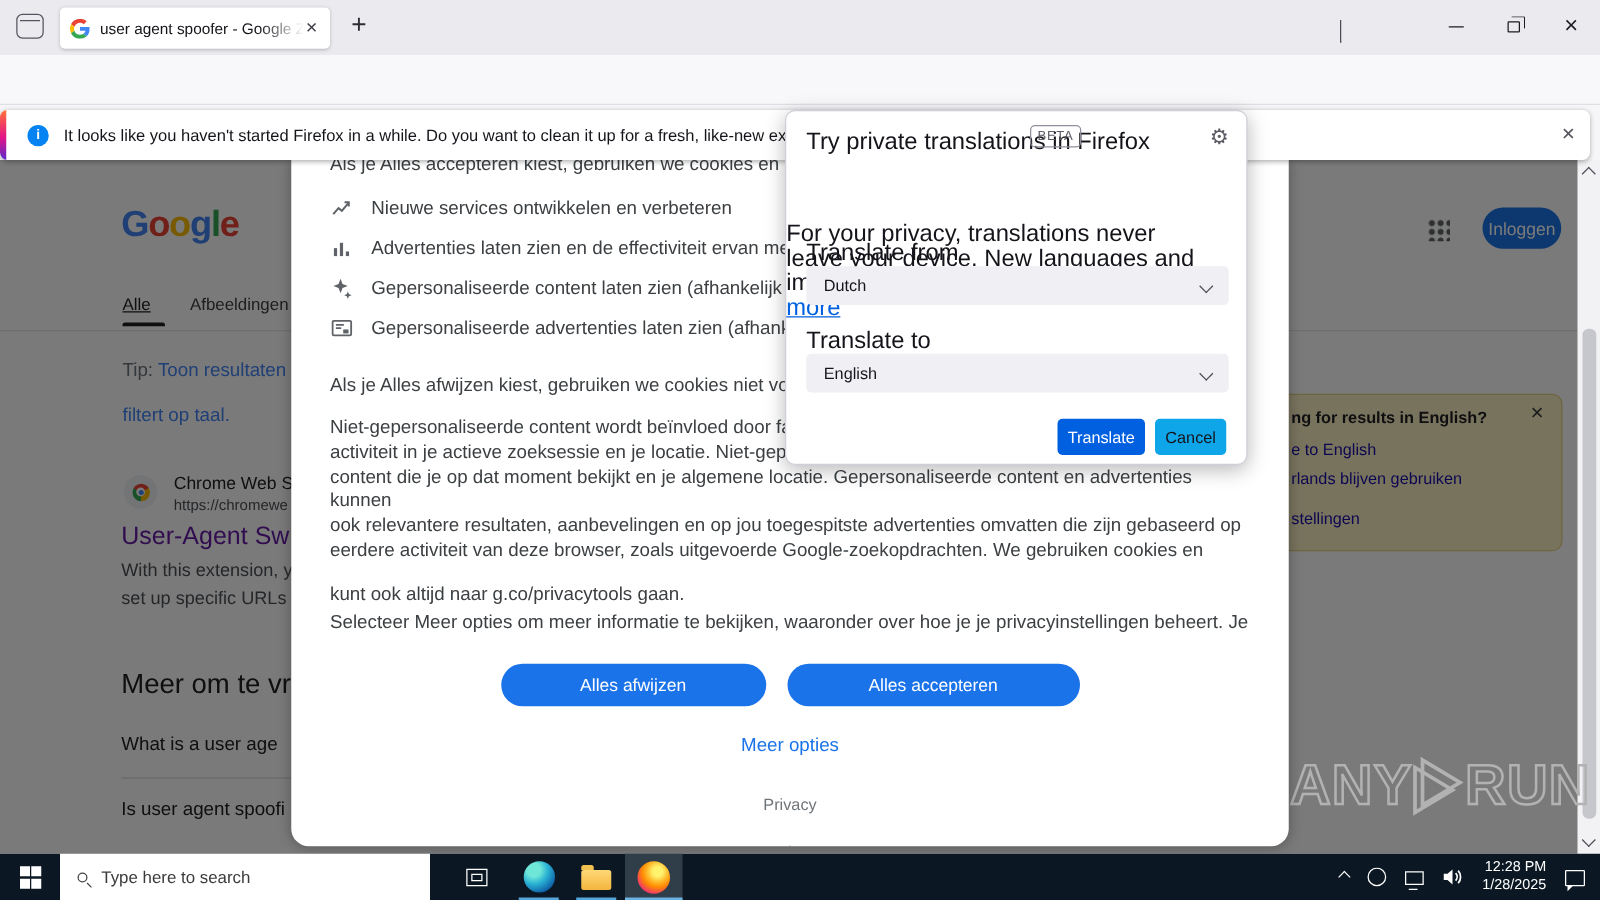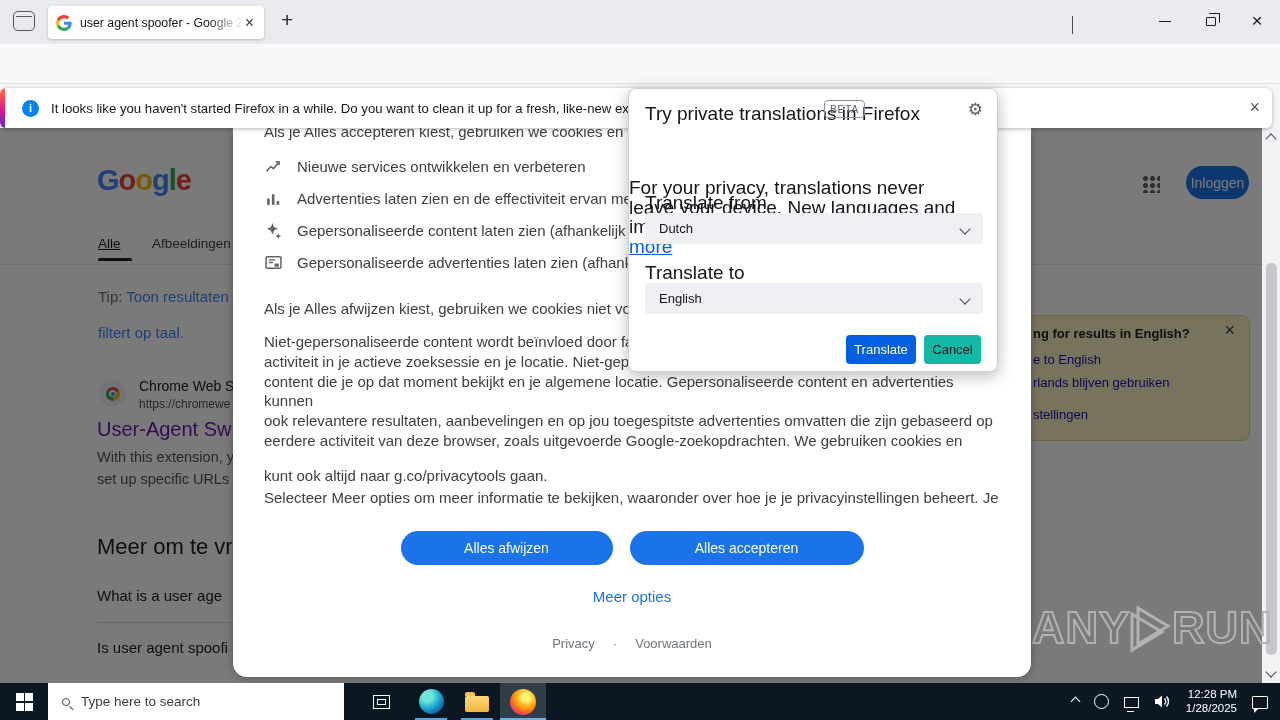--- a/index.html
+++ b/index.html
@@ -103,38 +103,38 @@
   .c-bullet{position:absolute;left:32px;display:flex;align-items:center;gap:15px;font-size:15px;}
   .c-bullet svg{flex:none;}
   .c-intro2{position:absolute;left:31px;top:172px;font-size:15px;}
   .c-par{position:absolute;left:31px;font-size:15px;line-height:19.8px;width:740px;}
   .c-buttons{position:absolute;left:0;top:403px;width:798px;display:flex;justify-content:center;gap:17px;}
   .c-btn{height:34px;border-radius:17px;background:#1a73e8;color:#fff;font-size:14px;font-weight:500;
      display:flex;align-items:center;justify-content:center;}
   .c-btn.reject{width:212px;} .c-btn.accept{width:234px;}
   .c-more{position:absolute;left:0;top:460px;width:798px;text-align:center;font-size:15px;color:#1a73e8;}
   .c-footer{position:absolute;left:0;top:508px;width:798px;display:flex;justify-content:center;gap:18px;
-     font-size:13px;color:#70757a;align-items:center;}
+     font-size:13px;color:#70757a;align-items:center;flex-direction:column;}
 
   
   .tpopup{position:absolute;left:628px;top:88px;width:370px;height:284px;background:#fff;z-index:40;
      border:1px solid #cfcfd8;border-radius:8px;box-shadow:0 4px 16px rgba(0,0,0,.28);color:#15141a;}
   .tp-title{position:absolute;left:16px;top:14px;font-size:19px;}
   .tp-beta{position:absolute;left:195px;top:11px;border:1.5px solid #8f8f9d;border-radius:4px;
      font-size:10.5px;letter-spacing:.5px;padding:2px 5px;color:#5b5b66;}
   .tp-gear{position:absolute;right:14px;top:10px;font-size:17px;color:#5b5b66;}
   .tp-body{position:absolute;left:0;top:53px;width:334px;font-size:19px;line-height:19.5px;margin-top:36px;}
   .tp-link{color:#0061e0;text-decoration:underline;}
   .tp-label{position:absolute;left:16px;font-size:19px;}
   .tp-select{position:absolute;left:16px;width:338px;height:31px;background:#f0f0f4;border-radius:4px;
      display:flex;align-items:center;justify-content:space-between;padding:0 14px;font-size:13px;}
   .tp-actions{position:absolute;right:16px;top:246px;display:flex;gap:8px;}
   .tp-btn{height:29px;border-radius:4px;font-size:13px;display:flex;align-items:center;justify-content:center;}
   .tp-translate{width:70px;background:#0060df;color:#fff;}
-  .tp-cancel{width:57px;background:#14b8a6;color:#15141a;}
+  .tp-cancel{width:57px;background:#0ea5e9;color:#15141a;}
 
   
   .watermark{position:absolute;left:1032px;top:598px;z-index:15;display:flex;align-items:center;}
   .wm-txt{font-size:45px;font-weight:700;letter-spacing:1px;color:transparent;
      -webkit-text-stroke:2px #b2b2b2;line-height:1;}
   .wm-logo{margin:0 -8px;}
 
   
   .taskbar{position:absolute;left:0;top:683px;width:1280px;height:37px;background:#0b1823;z-index:60;
      display:flex;align-items:stretch;}

